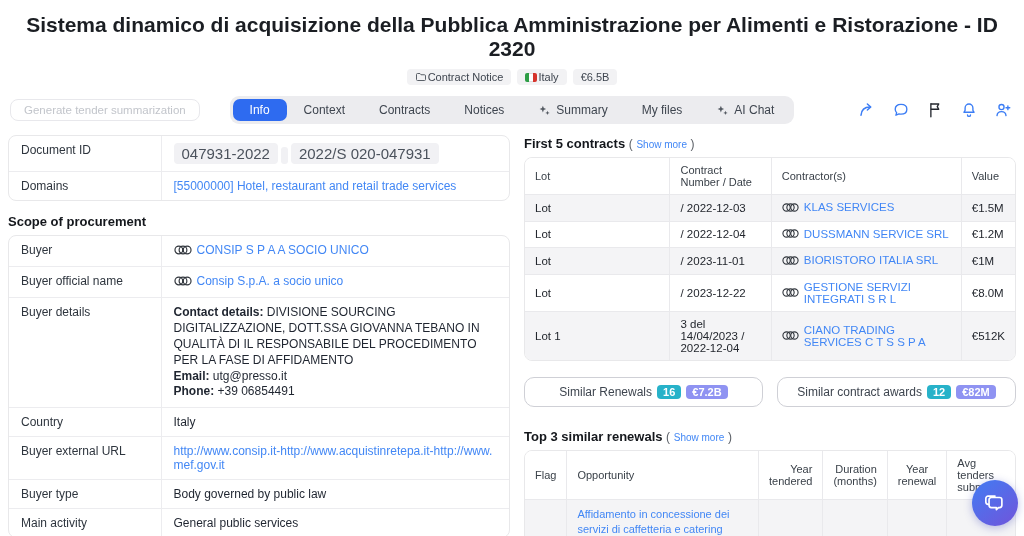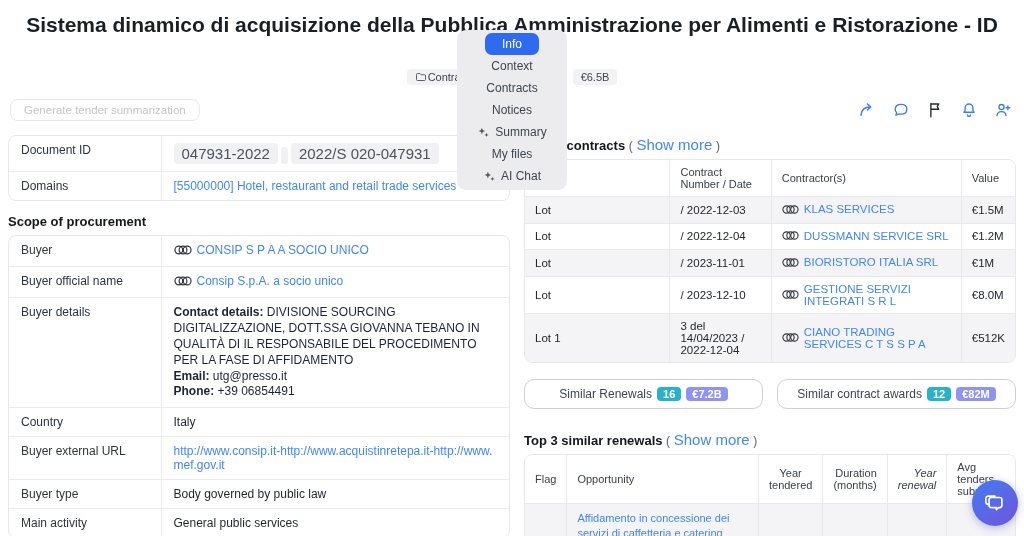--- a/index.html
+++ b/index.html
@@ -13,21 +13,21 @@
   .badge { display:inline-flex; align-items:center; gap:1px; background:#f2f2f4; border-radius:4px;
            padding:2px 8px; font-size:11px; color:#3e454f; font-weight:400; }
   .flag-it { width:12px; height:9px; border-radius:2px; overflow:hidden; display:inline-flex; }
   .flag-it i { flex:1; }
   .flag-it i:nth-child(1){ background:#2e9e46; } .flag-it i:nth-child(2){ background:#fff; border-top:1px solid #ddd; border-bottom:1px solid #ddd;} .flag-it i:nth-child(3){ background:#d6342c; }
 
   
   .toolbar { position:relative; height:30px; margin-top:10px; display:flex; align-items:center; }
   .gen-btn { position:absolute; left:10px; border:1px solid #e8e8ec; background:#fff; color:#c2c5cb;
              border-radius:8px; padding:4px 13px; font-size:11.5px; font-family:inherit; cursor:pointer; }
-  .tabs { margin:0 auto; background:#ececef; border-radius:9px; padding:3px; display:flex; align-items:center;flex-direction:column; }
+  .tabs { margin:0 auto; background:#ececef; border-radius:9px; padding:3px; display:flex; align-items:center; }
   .tab { display:flex; align-items:center; gap:5px; padding:4px 17px; font-size:12px; color:#3e454f;
          border-radius:7px; cursor:pointer; white-space:nowrap; }
   .tab.active { background:#2e6bf0; color:#fff; }
   .icon-row { position:absolute; right:12px; display:flex; gap:15px; align-items:center; }
   .icon-btn { width:19px; height:19px; display:flex; align-items:center; justify-content:center; cursor:pointer; }
   .icon-btn svg { width:18px; height:18px; }
 
   
   .main { display:flex; gap:14px; padding:10px 8px 0 8px; align-items:flex-start; }
   .left-col { width:502px; flex:none; }
@@ -45,44 +45,44 @@
   .chip-sep { display:inline-block; background:#f1f1f4; border-radius:3px; width:7px; height:17px;
               vertical-align:middle; margin:0 3px; }
   a.link { color:#4287f5; text-decoration:none; }
   .org { display:inline-flex; align-items:center; gap:5px; }
   .org svg { width:18px; height:12px; flex:none; }
   .bold { font-weight:700; }
 
   .section-h { font-size:13px; font-weight:700; color:#14171c; margin:13px 0 6px; }
   .right-col .section-h:first-child { margin-top:1px; }
   .paren { font-weight:400; font-size:12px; color:#5a5f66; }
-  .show-more { font-weight:400; font-size:15px; color:#4287f5; cursor:pointer; text-decoration:none; }
+  .show-more { font-weight:400; font-size:10px; color:#4287f5; cursor:pointer; text-decoration:none; }
 
   .grid th { font-weight:400; font-size:11px; color:#3a4149; text-align:left; padding:6px 10px;
              background:#fff; border-right:1px solid #e9e9ec; vertical-align:middle; }
   .grid th:last-child, .grid td:last-child { border-right:none; }
   .grid td { font-size:11.5px; color:#23272e; padding:6px 10px; border-right:1px solid #e9e9ec;
              border-top:1px solid #e9e9ec; vertical-align:middle; }
   .grid tr.stripe { background:#f4f4f6; }
   .contracts .c-lot { width:148px; } .contracts .c-date { width:102px; } .contracts .c-contr { width:192px; }
   .contracts td .org svg { width:17px; height:11px; }
 
   .sim-row { display:flex; gap:14px; margin:16px 0 4px; }
   .sim-btn { flex:1; display:flex; align-items:center; justify-content:center; gap:5px;
              border:1px solid #cfd0d6; background:#fff; border-radius:10px; padding:7px 8px;
              font-size:12px; color:#3e454f; font-family:inherit; cursor:pointer; }
   .pill { color:#fff; border-radius:4px; padding:1px 6px; font-size:11px; font-weight:600; }
   .pill.teal { background:#27b2c9; }
   .pill.purple { background:#8f93f2; }
 
   .renewals .r-flag { width:38px; text-align:right; }
   .renewals .r-opp { width:272px; }
-  .renewals .r-num { width:46px; text-align:center; }
+  .renewals .r-num { width:46px; text-align:right; }
   .renewals .r-dur { width:54px; text-align:right; }
-  .renewals .r-ren { width:44px; text-align:right;font-style:italic; }
+  .renewals .r-ren { width:44px; text-align:center; }
   .renewals .r-avg { width:52px; }
   .renewals td.opp { font-size:11px; line-height:1.4; padding:7px 10px; }
   .renewals .flag-btn { cursor:pointer; display:inline-flex; }
   .renewals .flag-btn svg { width:14px; height:15px; }
 
   .fab { position:absolute; right:6px; bottom:10px; width:46px; height:46px; border-radius:50%;
          border:none; background:linear-gradient(140deg,#4b74ee 20%,#6c58dd 90%);
          display:flex; align-items:center; justify-content:center; cursor:pointer;
          box-shadow:0 2px 8px rgba(60,70,180,.35); }
   .fab svg { width:22px; height:22px; }
@@ -311,21 +311,21 @@
                       <circle cx="7" cy="8" r="5.6" fill="none" stroke="#30353c" stroke-width="1.7"></circle>
                       <circle cx="13" cy="8" r="5.6" fill="none" stroke="#30353c" stroke-width="1.7"></circle>
                       <circle cx="19" cy="8" r="5.6" fill="none" stroke="#30353c" stroke-width="1.7"></circle>
                     </svg>
                     <a class="link">BIORISTORO ITALIA SRL</a>
                   </span></td>
             <td>€1M</td>
           </tr>
           <tr>
             <td>Lot</td>
-            <td>/ 2023-12-10</td>
+            <td>/ 2023-12-22</td>
             <td><span class="org">
                     <svg viewBox="0 0 26 16">
                       <circle cx="7" cy="8" r="5.6" fill="none" stroke="#30353c" stroke-width="1.7"></circle>
                       <circle cx="13" cy="8" r="5.6" fill="none" stroke="#30353c" stroke-width="1.7"></circle>
                       <circle cx="19" cy="8" r="5.6" fill="none" stroke="#30353c" stroke-width="1.7"></circle>
                     </svg>
                     <a class="link">GESTIONE SERVIZI INTEGRATI S R L</a>
                   </span></td>
             <td>€8.0M</td>
           </tr>

